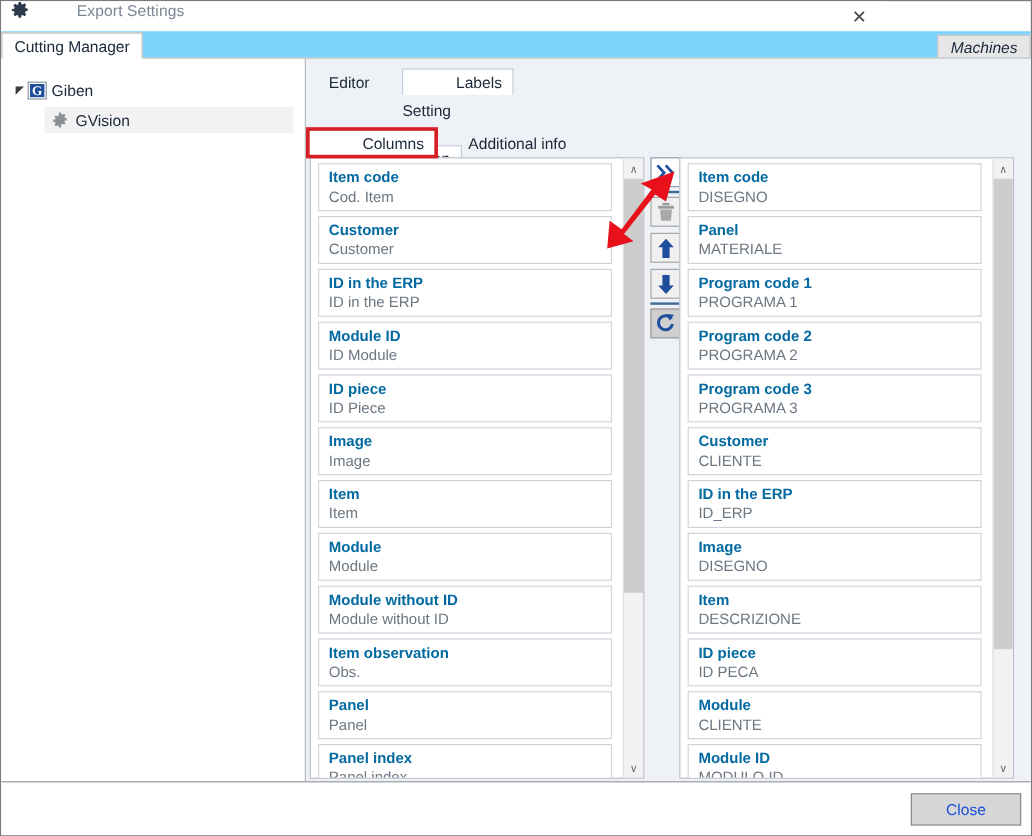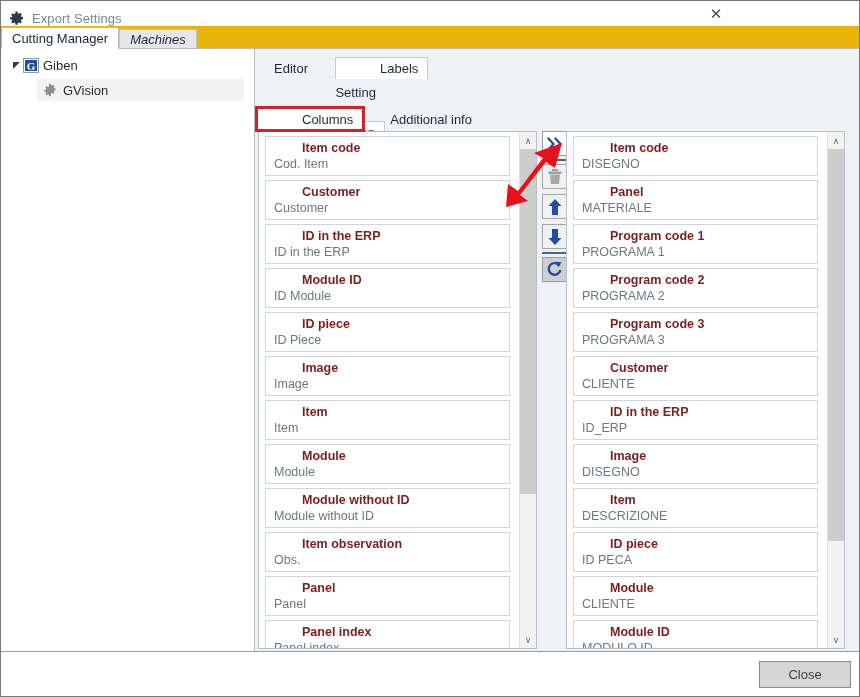--- a/index.html
+++ b/index.html
@@ -27,21 +27,22 @@
     overflow: hidden;
   }
 
   
   .titlebar {
     position: absolute;
     left: 0; top: 0;
     width: 738px; height: 25px;
     background: #ffffff;
     display: flex;
-    align-items: flex-end;
+    align-items: flex-start;
+    gap: 32px;
   }
   .title-gear {
     margin-left: 8px;
     width: 15px; height: 15px;
     display: block;
   }
   .title-text {
     margin-left: 8px;
     font-size: 13px;
     color: #7b8694;
@@ -55,23 +56,24 @@
     color: #4a4a4a;
     font-size: 15px;
     cursor: default;
   }
 
   
   .outer-tabs {
     position: absolute;
     left: 0; top: 25px;
     width: 858px; height: 23px;
-    background: #eab308;
+    background: #7dd3fc;
     display: flex;
     align-items: flex-end;
+    justify-content: space-between;
   }
   .otab {
     height: 22px;
     line-height: 22px;
     padding: 0 10px;
     font-size: 13px;
     color: #1b2838;
     box-sizing: border-box;
     cursor: default;
   }
@@ -236,23 +238,22 @@
     border: 1px solid #cfd5dc;
     background: #ffffff;
     box-sizing: border-box;
     margin-bottom: 4px;
     padding: 3px 0 0 8px;
     cursor: default;
   }
   .item-title {
     font-size: 12.5px;
     font-weight: bold;
-    color: #7f1d1d;
+    color: #0369a1;
     line-height: 16px;
-    margin-left: 28px;
   }
   .item-sub {
     font-size: 12.5px;
     color: #6c7782;
     line-height: 17px;
   }
 
   
   .vscroll {
     position: absolute;
@@ -329,21 +330,21 @@
     box-sizing: border-box;
   }
   .close-btn {
     position: absolute;
     right: 8px; top: 9px;
     width: 92px; height: 27px;
     background: #d6d6d6;
     border: 1px solid #8a8a8a;
     box-sizing: border-box;
     font-size: 13px;
-    color: #404040;
+    color: #1d4ed8;
     display: flex; align-items: center; justify-content: center;
     cursor: default;
     font-family: "Liberation Sans", sans-serif;
   }
 </style>
 </head>
 <body>
 
 <div id="app">
 
@@ -357,21 +358,21 @@
   </div>
 
   <div class="outer-tabs">
     <div class="otab active">Cutting Manager</div>
     <div class="otab inactive">Machines</div>
   </div>
 
   <div class="content">
 
     <div class="tree-pane">
-      <div class="tree-node" style="margin-top:5px">
+      <div class="tree-node" style="margin-top:15px">
         <span class="tree-arrow">
           <svg width="9" height="9" viewBox="0 0 9 9">
               <path fill="#3a3a3a" d="M1 1 L8 1 L1 8 Z"></path>
             </svg>
         </span>
         <span class="giben-logo"></span>
         <span class="tree-label">Giben</span>
       </div>
       <div class="tree-child">
         <svg class="gear-sm" width="14" height="14" viewBox="0 0 16 16">

